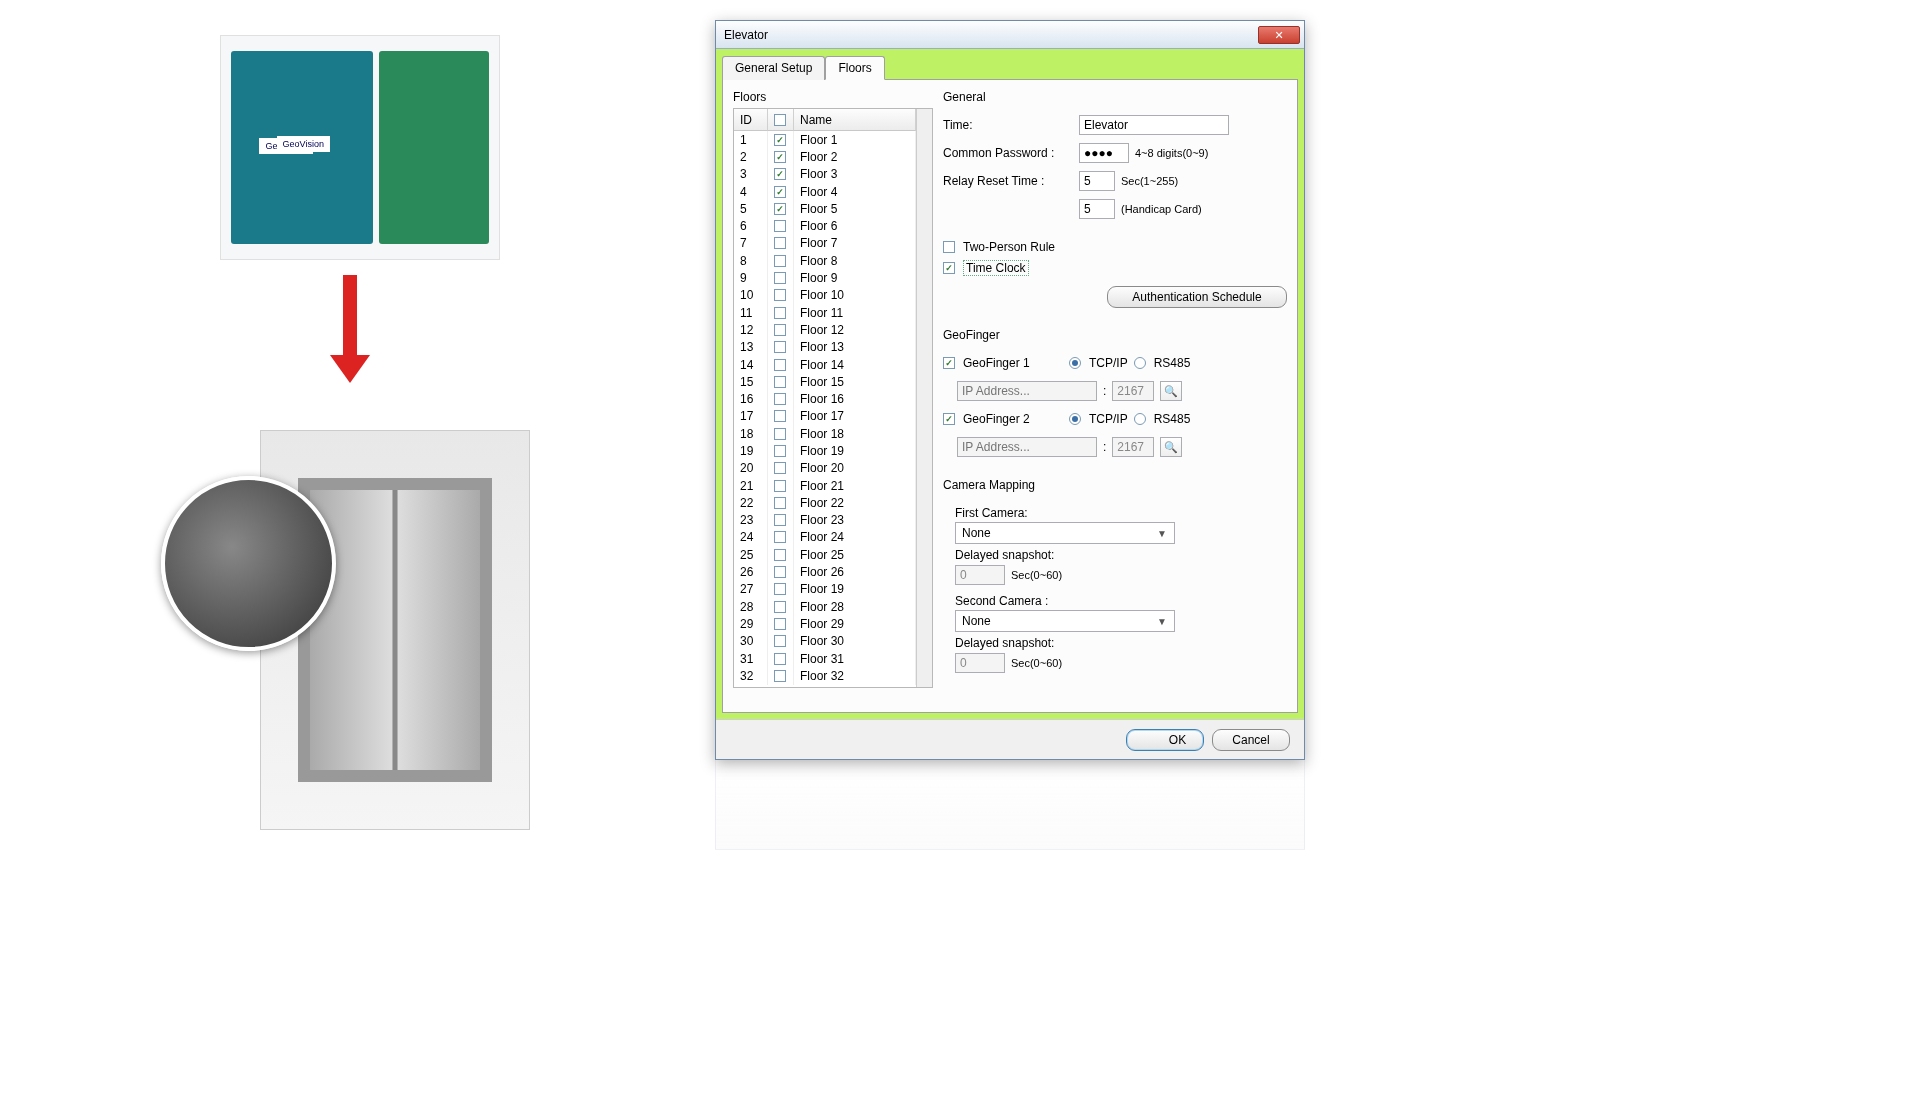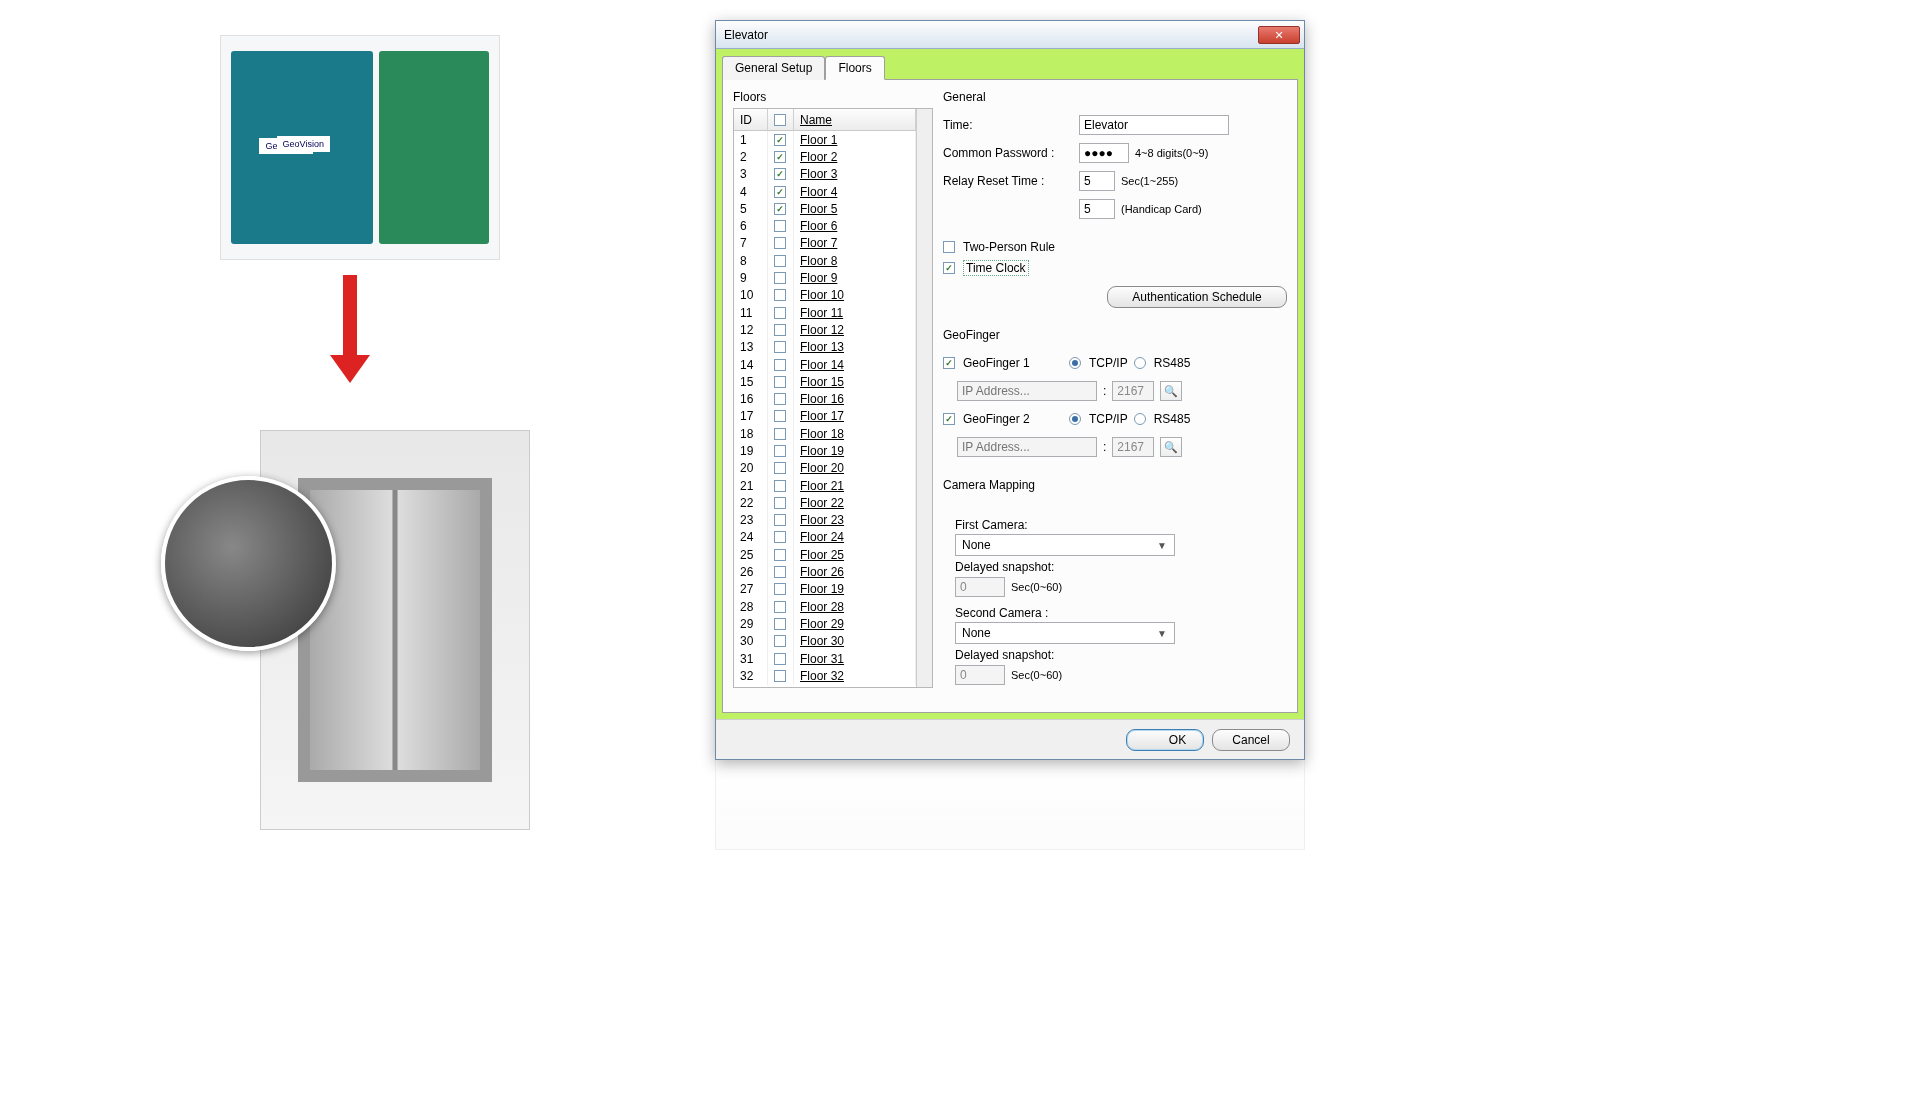--- a/index.html
+++ b/index.html
@@ -95,21 +95,21 @@
   .ft-col{}
   .ft-head{
     height:22px; background:linear-gradient(#fdfdfd,#ececec);
     border-bottom:1px solid #c8c8c8; border-right:1px solid #d0d0d0;
     display:flex;align-items:center;padding:0 6px;font-size:12px;
   }
   .ft-body{overflow:hidden;}
   .ft-row{ height:17.3px; display:flex;align-items:center; padding:0 6px; font-size:12px; border-right:1px solid #eee;}
   .col-id{width:34px;}
   .col-chk{width:26px;}
-  .col-name{flex:1;text-decoration:underline;}
+  .col-name{flex:1;}
   .col-scroll{width:16px;background:#efefef;border-left:1px solid #ccc;}
   .chk{width:12px;height:12px;border:1px solid #7a9ab5;background:#fff;display:inline-flex;align-items:center;justify-content:center;font-size:9px;color:#2a7a2a;font-weight:bold;}
   
   .right-panel{flex:1; display:flex; flex-direction:column; gap:6px; font-size:12px;}
   .field-row{display:flex; align-items:center; gap:6px; min-height:22px;}
   .field-row label{width:130px;}
   .inp{border:1px solid #abadb3;background:#fff;height:20px;padding:0 4px;font-size:12px;}
   .inp[disabled]{background:#f4f4f4;color:#888;}
   .unit{font-size:11px;}
   .section-gap{height:8px;}
@@ -431,21 +431,21 @@
         <input class="inp" disabled="" style="width: 140px;" placeholder="IP Address...">
         <span>:</span>
         <input class="inp" disabled="" style="width: 42px;" value="2167">
         <span class="iconbtn">
             <span>🔍</span>
           </span>
       </div>
 
       <div class="section-gap"></div>
       <div class="group-label">Camera Mapping</div>
-      <div style="padding-left:12px;margin-top:12px;">
+      <div style="padding-left:12px;">
         <div class="subhead">First Camera:</div>
         <div class="dropdown" style="width:220px">
           <span>None</span>
           <span class="drop-arrow">▼</span>
         </div>
         <div class="subhead">Delayed snapshot:</div>
         <div class="field-row">
           <input class="inp" disabled="" style="width: 50px;" value="0">
           <span class="unit">Sec(0~60)</span>
         </div>

